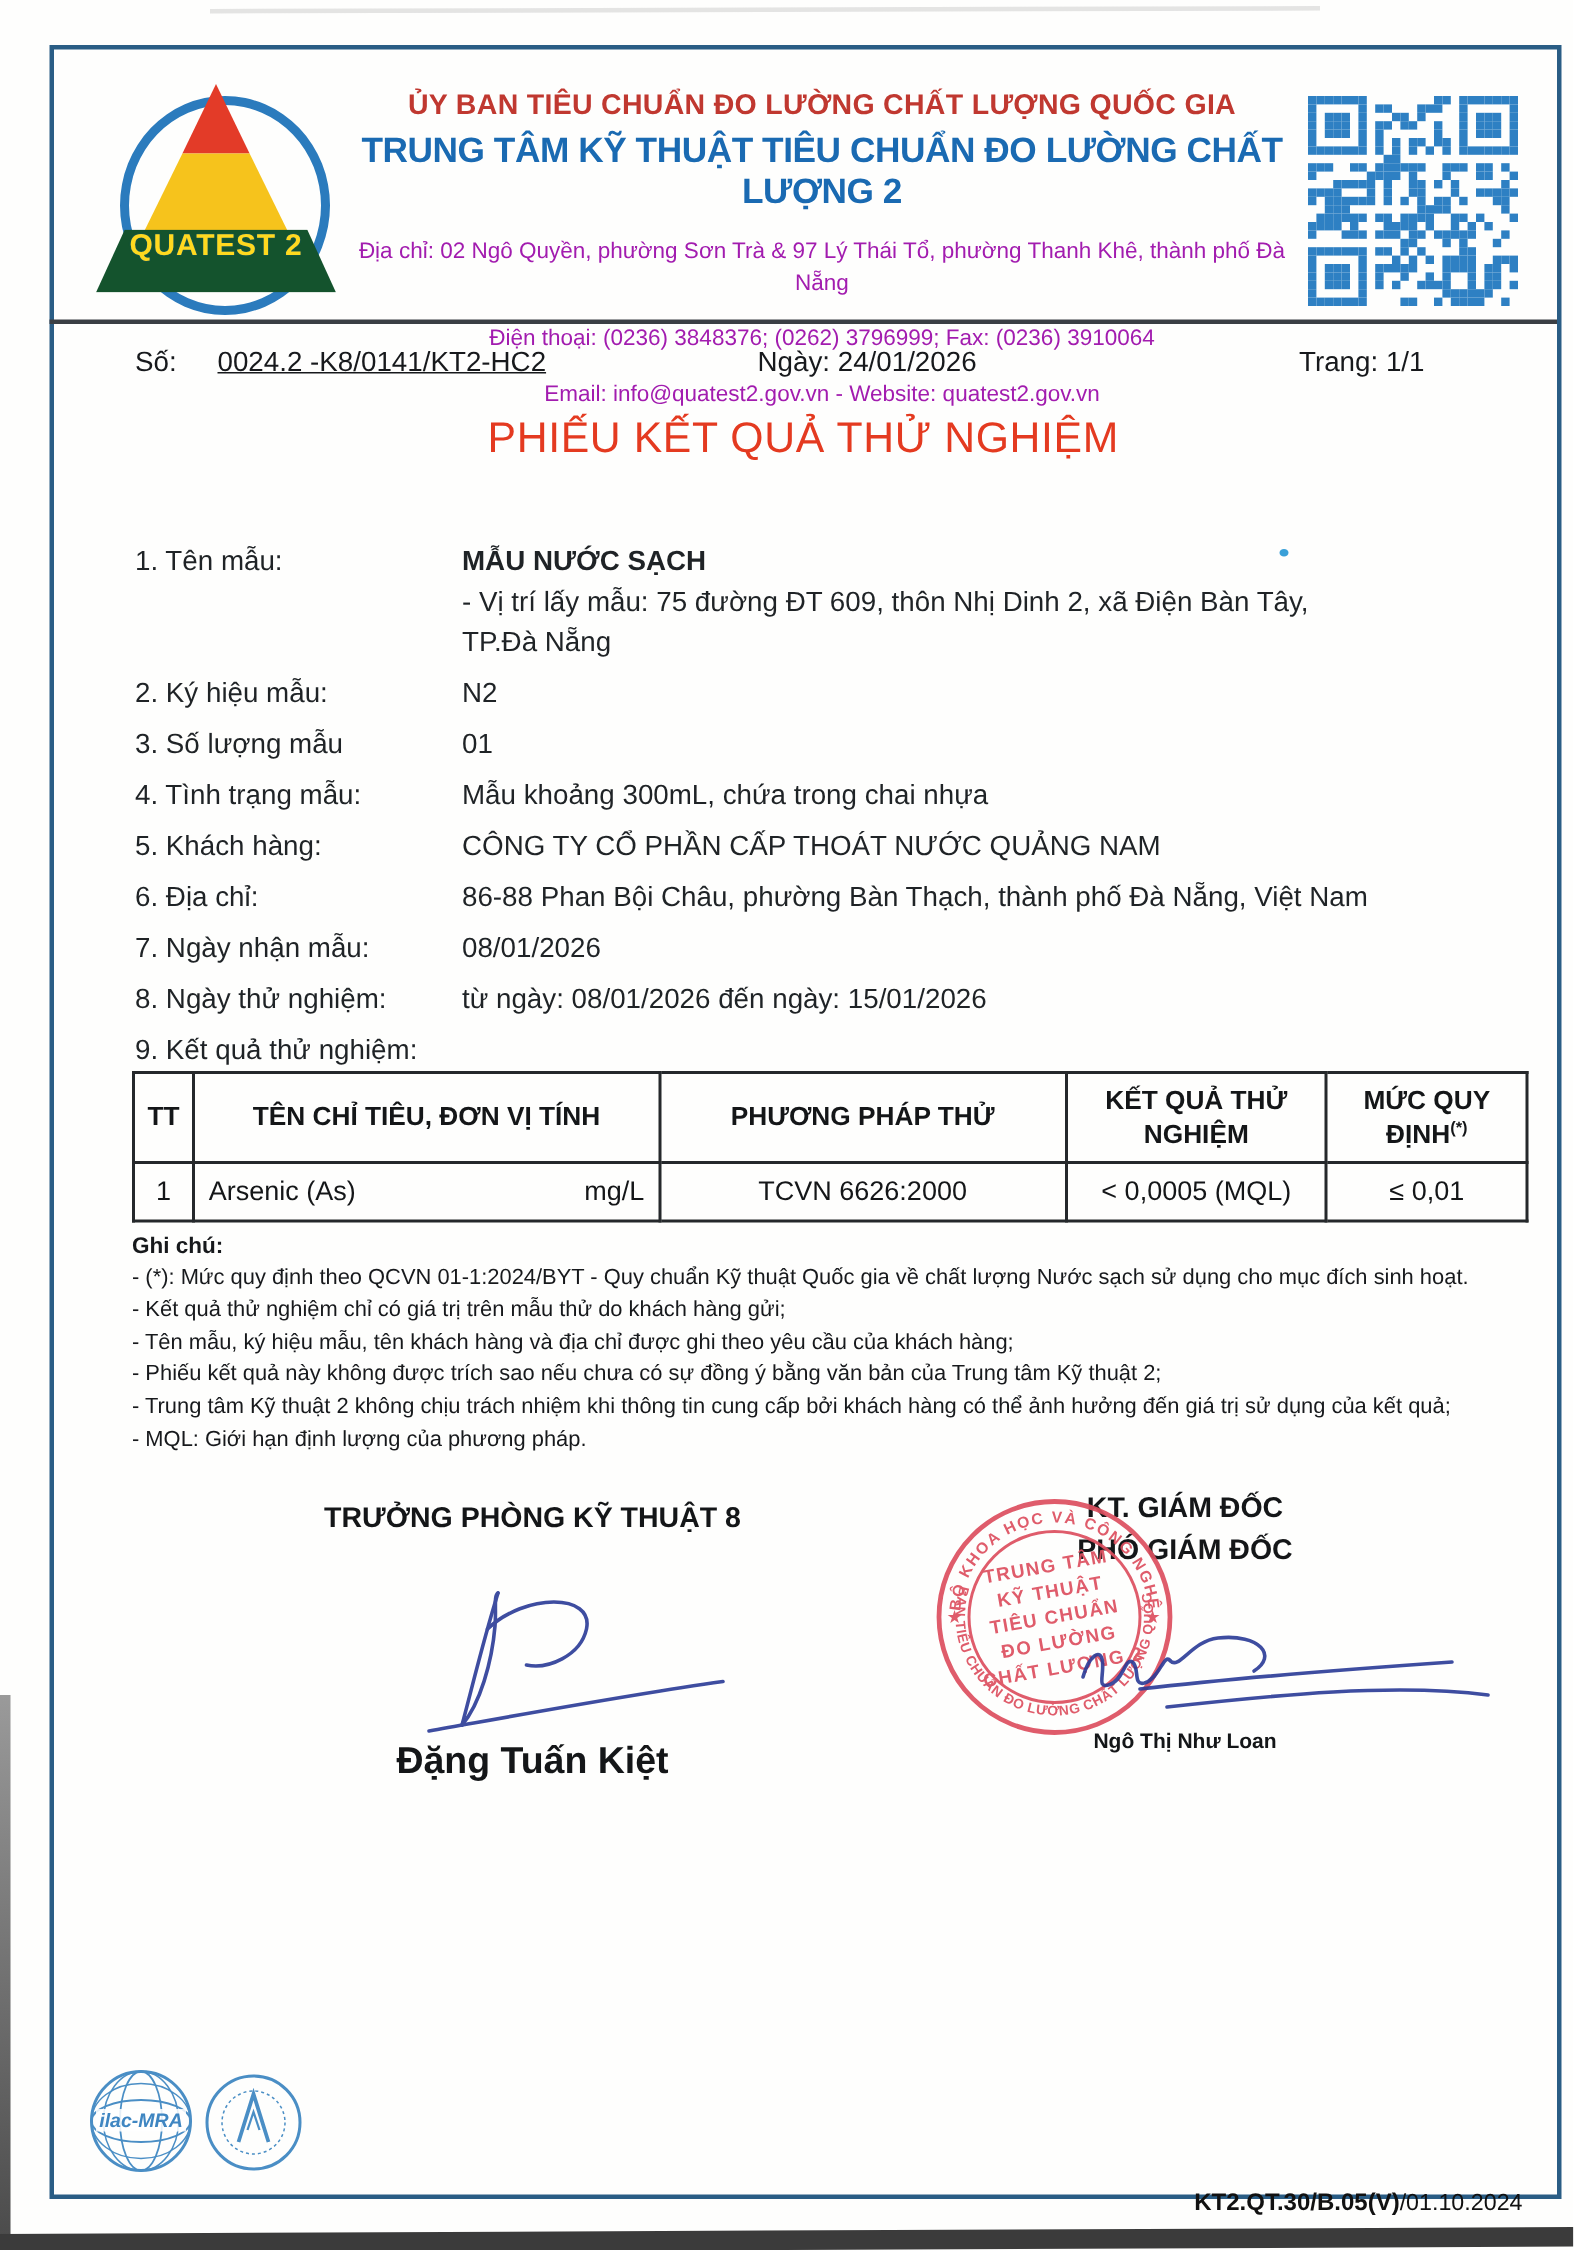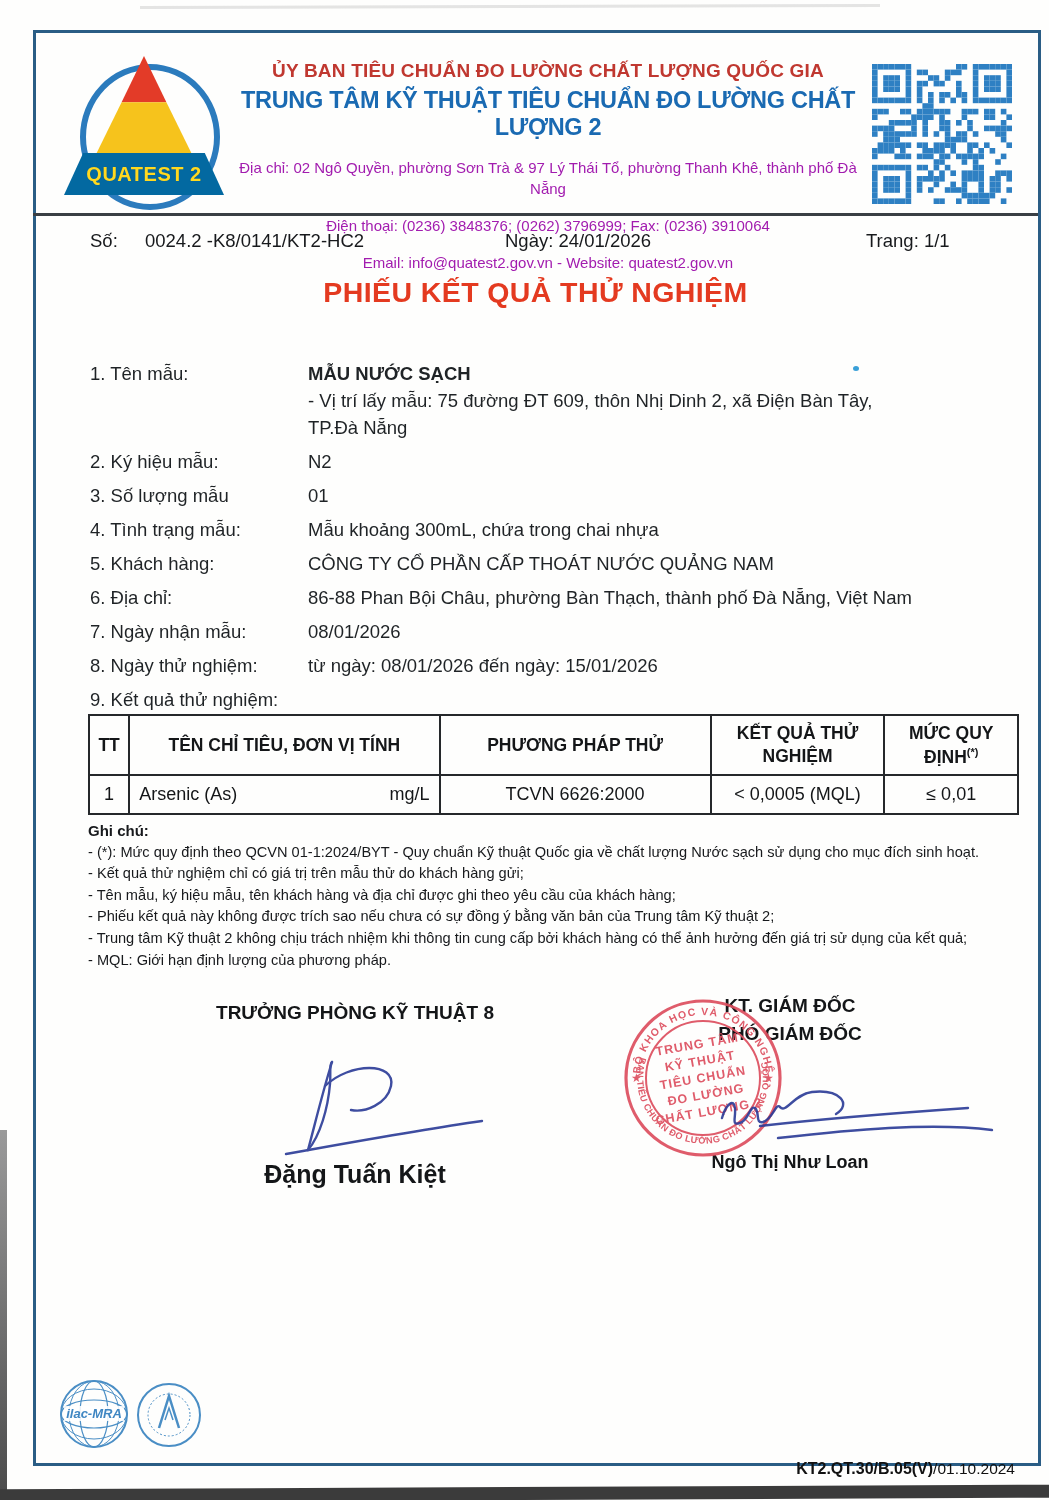--- a/index.html
+++ b/index.html
@@ -24,41 +24,41 @@
 
   
   .logo{position:absolute; left:62px; top:52px; width:172px; height:162px;}
   .logo .ring{position:absolute; left:18px; top:12px; width:128px; height:134px;
     border:6px solid #2b7bbd; border-radius:50%;}
   .logo .tri-red{position:absolute; left:12px; top:4px; width:140px; height:122px;
     background:#e33b28; clip-path:polygon(50% 0%, 66% 38%, 34% 38%);}
   .logo .tri-yellow{position:absolute; left:12px; top:4px; width:140px; height:122px;
     background:#f6c31c; clip-path:polygon(66% 38%, 84% 80%, 16% 80%, 34% 38%);}
   .logo .band{position:absolute; left:2px; top:101px; width:160px; height:42px;
-    background:#0369a1; clip-path:polygon(12% 0%, 88% 0%, 100% 100%, 0% 100%);
-    display:flex; align-items:center; justify-content:center;}
+    background:#14532d; clip-path:polygon(12% 0%, 88% 0%, 100% 100%, 0% 100%);
+    display:flex; align-items:flex-start; justify-content:center;}
   .logo .band span{color:#ffd91f; font-weight:bold; font-size:20px; letter-spacing:.5px;
     text-shadow:0 0 1px #175a8c;}
   .hdr-text{position:absolute; left:232px; top:60px; width:632px; text-align:center;}
   .hdr-agency{color:#c03830; font-weight:bold; font-size:19px; letter-spacing:.2px;}
   .hdr-center{color:#1a6ab2; font-weight:bold; font-size:23.5px; letter-spacing:-.3px; margin-top:5px;}
   .hdr-line{color:#a21caf; font-size:15px; line-height:21px; margin-top:16px;}
   .qr{position:absolute; left:872px; top:64px; width:140px; height:140px;}
 
   .hr-sep{position:absolute; left:33px; top:213px; width:1005px; height:3px; background:#3a3f44;}
 
   
   .meta{position:absolute; left:0; top:230px; width:1049px; font-size:18.5px; color:#17191c;}
   .meta .so-l{position:absolute; left:90px;}
-  .meta .so-v{position:absolute; left:145px;}
+  .meta .so-v{position:absolute; left:145px;text-decoration:underline;}
   .meta .ngay{position:absolute; left:505px;}
   .meta .trang{position:absolute; left:866px;}
 
   .doc-title{position:absolute; left:33px; top:276px; width:1005px; text-align:center;
-    color:#e43a20; font-weight:bold; font-size:28.5px; letter-spacing:.4px;}
+    color:#e43a20; font-weight:normal; font-size:28.5px; letter-spacing:.4px;}
 
   
   .fields{position:absolute; left:90px; top:360px; width:915px;}
   .frow{display:flex; margin-bottom:7px; font-size:18.5px; line-height:27px;}
   .flabel{width:218px; flex:none;}
   .fvalue{flex:1;}
   .fvalue.b{font-weight:bold;}
   .fvalue .extra{font-weight:normal;}
 
   
@@ -79,21 +79,21 @@
   
   .sig-title-left{position:absolute; left:180px; top:1002px; width:350px; text-align:center;
     font-weight:bold; font-size:19px; color:#141618;}
   .sig-title-r1{position:absolute; left:640px; top:995px; width:300px; text-align:center;
     font-weight:bold; font-size:19px; color:#141618;}
   .sig-title-r2{position:absolute; left:640px; top:1023px; width:300px; text-align:center;
     font-weight:bold; font-size:19px; color:#141618;}
   .sig-name-left{position:absolute; left:180px; top:1160px; width:350px; text-align:center;
     font-weight:bold; font-size:25px; color:#141618;}
   .sig-name-right{position:absolute; left:640px; top:1152px; width:300px; text-align:center;
-    font-weight:bold; font-size:18px; color:#141618;}
+    font-weight:bold; font-size:14px; color:#141618;}
   .stamp{position:absolute; left:593px; top:968px; width:220px; height:220px; opacity:.92;}
   .ink-left{position:absolute; left:268px; top:1050px; width:240px; height:115px;}
   .ink-right{position:absolute; left:700px; top:1072px; width:300px; height:85px;}
 
   
   .f-logo-ilac{position:absolute; left:56px; top:1376px; width:76px; height:76px;}
   .f-logo-boa{position:absolute; left:134px; top:1380px; width:70px; height:70px;}
   .f-doc{position:absolute; left:42px; top:1432px; width:700px; font-style:italic;
     font-size:13.5px; color:#232323;}
   .f-code{position:absolute; left:690px; top:1424px; width:325px; text-align:right;

